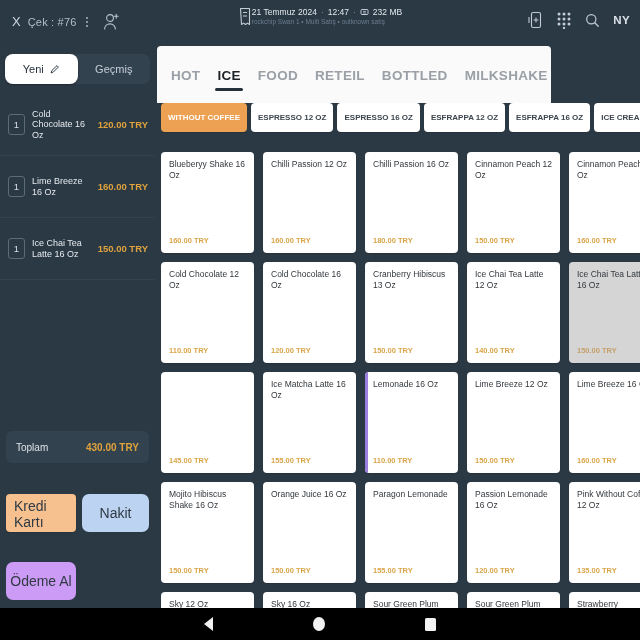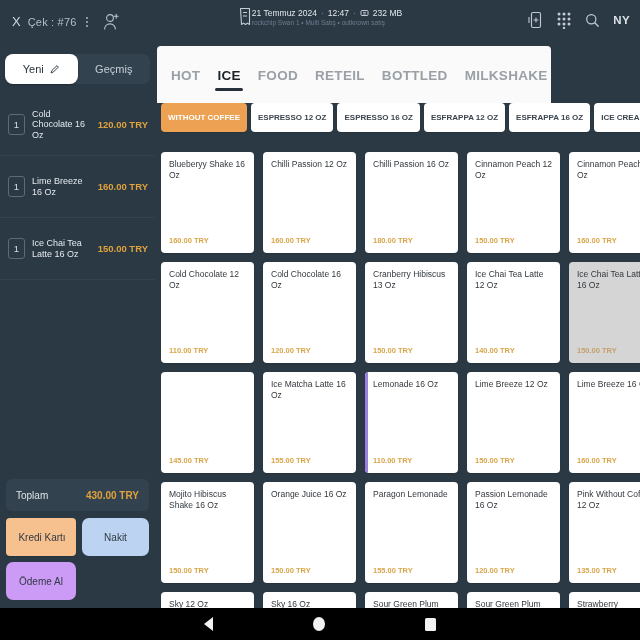--- a/index.html
+++ b/index.html
@@ -32,21 +32,21 @@
   .tb-check { font-size: 11px; color: #b3bec8; letter-spacing: .2px; }
   .tb-dots { display: flex; flex-direction: column; gap: 2px; padding: 0 2px; }
   .tb-dots i { width: 2px; height: 2px; background: #aab5c0; border-radius: 50%; display: block; }
   .tb-personadd { margin-left: 6px; position: relative; }
 
   .tb-center {
     position: absolute; left: 0; right: 0; top: 7px;
     display: flex; justify-content: center; align-items: flex-start;
     pointer-events: none;
   }
-  .tb-center-inner { display: flex; align-items: center; gap: 0; }
+  .tb-center-inner { display: flex; align-items: flex-start; gap: 0; }
   .tb-center-txt { display: flex; flex-direction: column; gap: 1px; }
   .tb-line1 {
     font-size: 8.5px; color: #e2e8ee; white-space: nowrap;
     display: flex; align-items: center; gap: 4px;
   }
   .tb-sep { color: #7e8d9b; }
   .tb-line2 { font-size: 6.5px; color: #6d7d8c; white-space: nowrap; }
 
   .tb-right {
     position: absolute; right: 10px; top: 11px;
@@ -106,21 +106,21 @@
     padding: 0 10px;
     text-align: center;
   }
   .total-l { font-size: 10px; color: #dde3e9; }
   .total-r { font-size: 10px; color: #e0a33c; font-weight: 700; }
 
   .pay { padding: 0 6px 8px 6px; display: flex; flex-wrap: wrap; gap: 6px; }
   .pbtn {
     height: 38px; border-radius: 7px;
     display: flex; align-items: center; justify-content: center;
-    font-size: 10px; color: #2f3a44;
+    font-size: 14px; color: #2f3a44; margin-top: 24px;
   }
   .pbtn.card { width: 70px; background: #f7c08f; }
   .pbtn.cash { width: 67px; background: #bcd4f2; }
   .pbtn.take { width: 70px; background: #cc9bf5; }
 
   
   .main {
     position: absolute; left: 157px; top: 46px;
     width: 483px; height: 562px;
     background: #2b3945;

